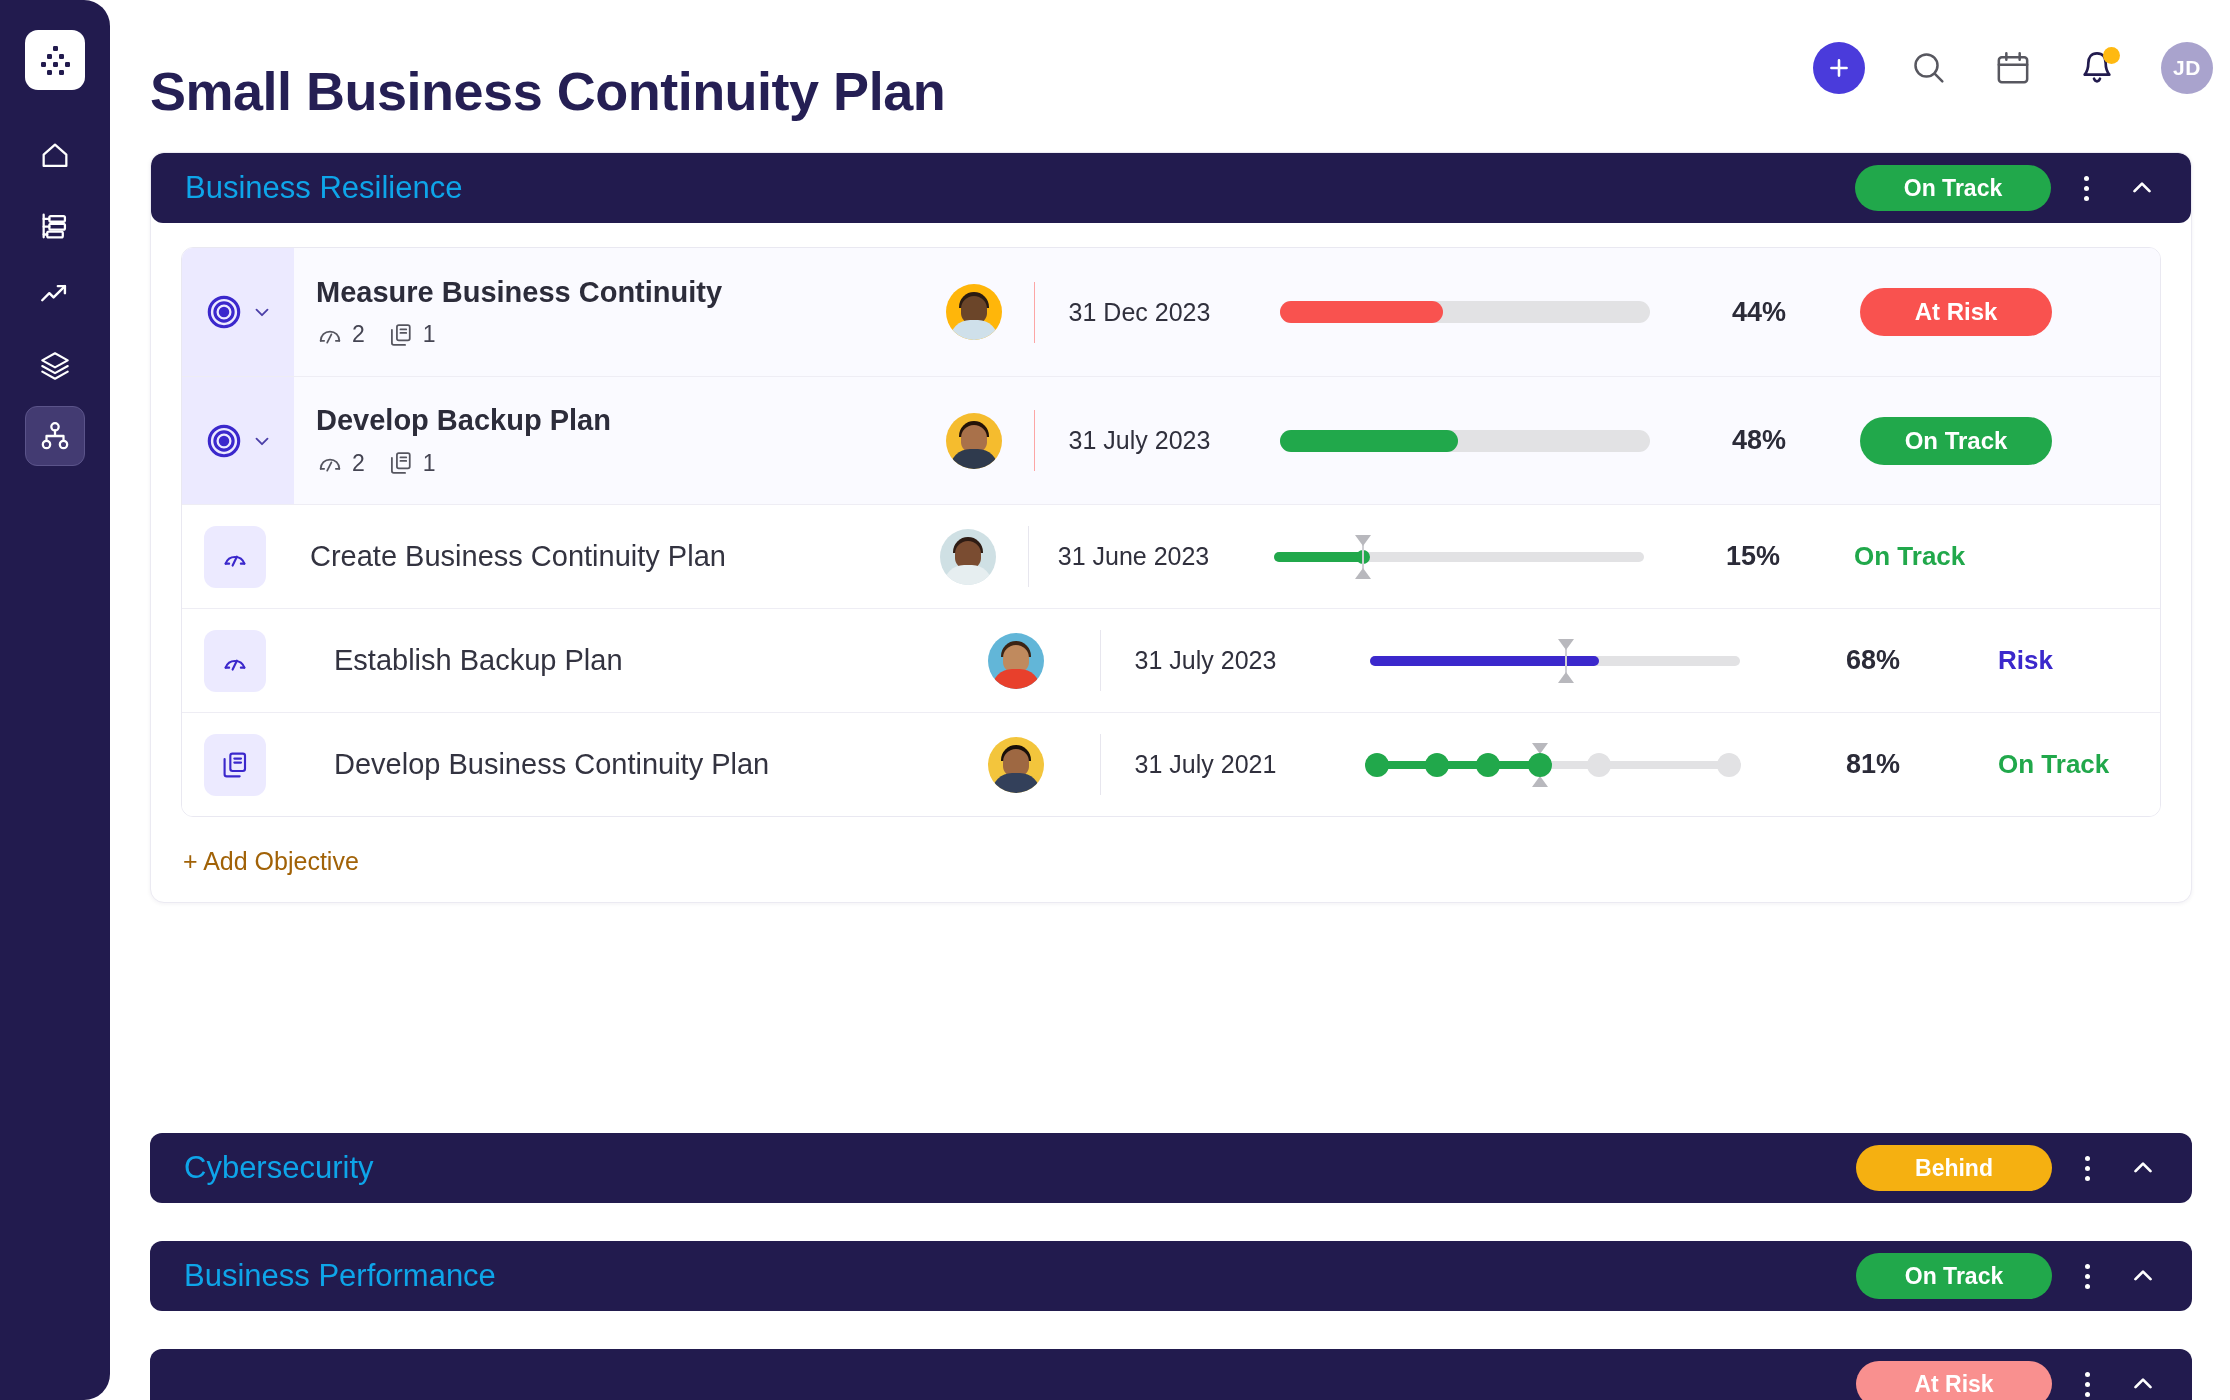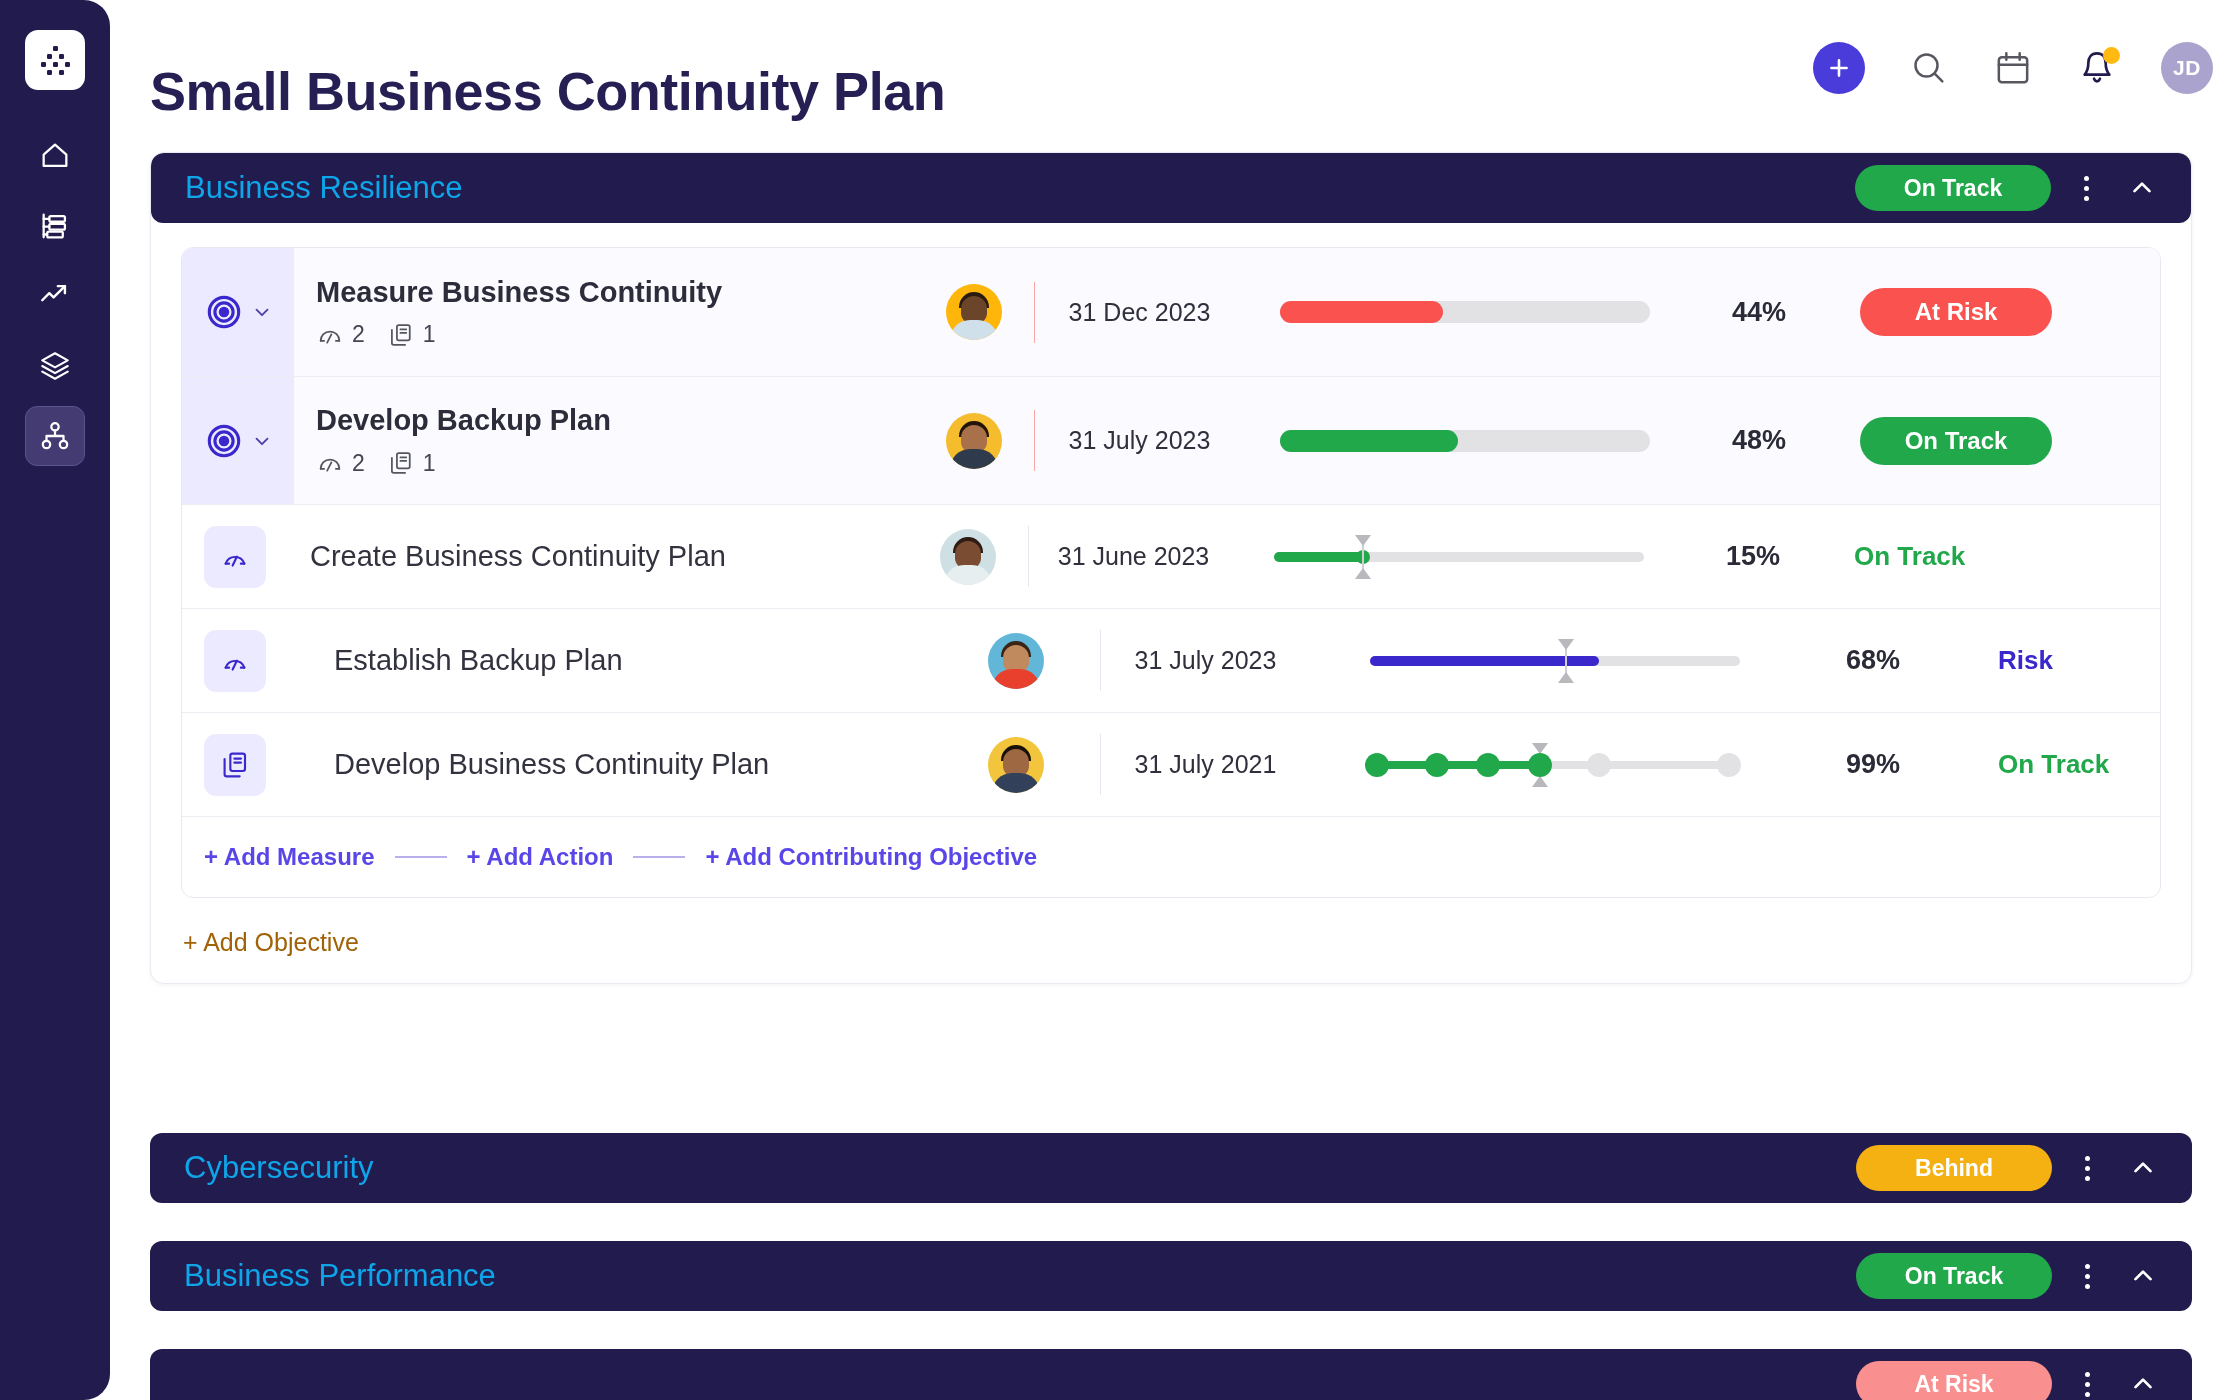--- a/index.html
+++ b/index.html
@@ -651,34 +651,27 @@
               </div>
             <div class="ms-dot done" style="left: 2%;"></div>
                 <div class="ms-dot done" style="left: 18%;"></div>
                 <div class="ms-dot done" style="left: 32%;"></div>
                 <div class="ms-dot done" style="left: 46%;"></div>
                 <div class="ms-dot todo" style="left: 62%;"></div>
                 <div class="ms-dot todo" style="left: 97%;"></div>
               </div>
           </div>
 
-          <div class="pct-cell">99%</div>
+          <div class="pct-cell">81%</div>
 
           <div class="status-cell">
             <div class="status-text st-ontrack">On Track</div>
           </div>
         </div>
 
-        <div class="add-links">
-          <div class="add-link">+ Add Measure</div>
-          <div class="add-sep"></div>
-          <div class="add-link">+ Add Action</div>
-          <div class="add-sep"></div>
-          <div class="add-link">+ Add Contributing Objective</div>
-        </div>
       </div>
 
       <div class="add-objective">+ Add Objective</div>
       <div style="height:26px"></div>
     </div>
   </div>
 
   <div class="section" style="top:1133px;">
     <div class="section-header">
       <div class="section-title">Cybersecurity</div>

